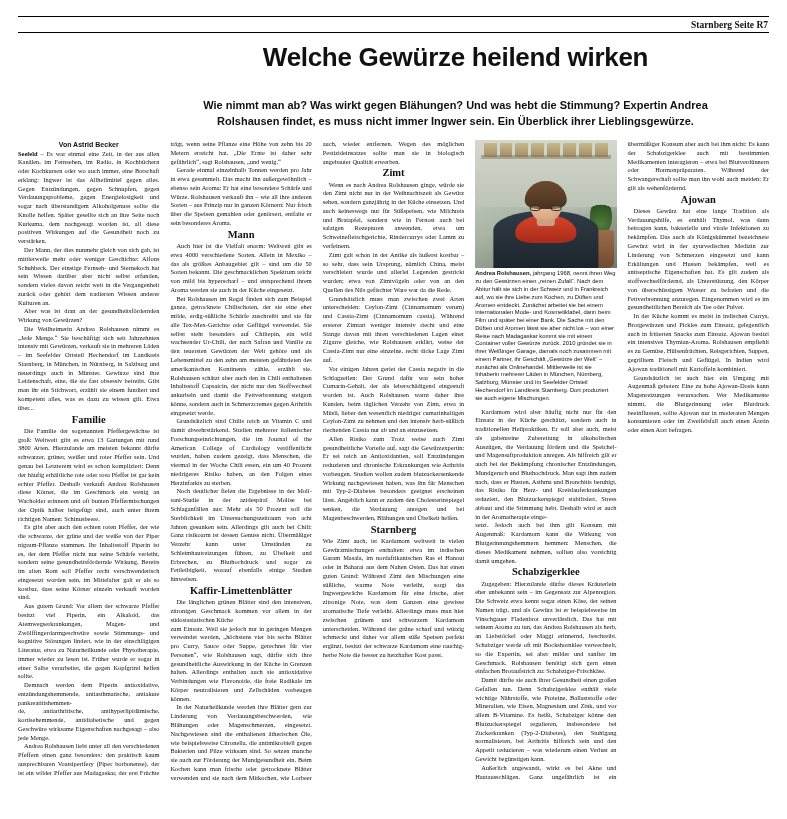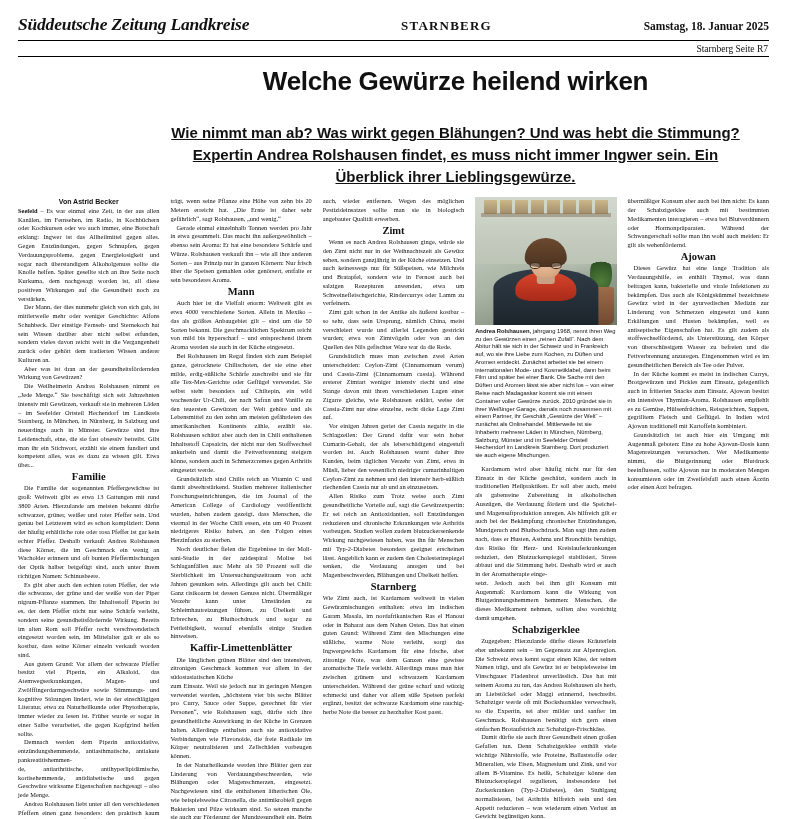--- a/index.html
+++ b/index.html
@@ -44,21 +44,21 @@
     font-weight: bold;
     font-size: 11.5px;
   }
   .rule {
     border-bottom: 1.6px solid #000;
     margin-top: 2px;
   }
   .section-line {
     text-align: right;
     font-size: 9.5px;
-    font-weight: normal;
+    font-weight: bold;
     padding-top: 3px;
     padding-bottom: 2px;
     padding-right: 1px;
   }
   .rule-thin {
     border-bottom: 0.8px solid #000;
     margin-bottom: 8px;
   }
 
   
@@ -70,27 +70,26 @@
     font-family: "Liberation Sans", sans-serif;
     font-weight: bold;
     font-size: 26px;
     line-height: 1.12;
     text-align: center;
     margin: 10px 0 26px 0;
     letter-spacing: -0.3px;
   }
   .standfirst {
     font-family: "Liberation Sans", sans-serif;
-    font-size: 15px;
+    font-size: 11px;
     line-height: 1.45;
     text-align: center;
     font-weight: bold;
     margin: 0 auto 10px auto;
     width: 92%;
-    text-decoration: underline;
   }
 
   
   .cols {
     column-count: 5;
     column-gap: 11px;
     column-fill: auto;
     height: 646px;
     font-size: 6.4px;
     line-height: 1.37;
@@ -212,25 +211,20 @@
   .caption b { font-weight: bold; }
 
   
   .cols::after { content: ""; display: block; }
 </style>
 </head>
 <body>
 
 <div class="page">
 
-  <div class="masthead">
-    <div class="masthead-left">Süddeutsche Zeitung Landkreise</div>
-    <div class="masthead-center">STARNBERG</div>
-    <div class="masthead-right">Samstag, 18. Januar 2025</div>
-  </div>
   <div class="rule"></div>
   <div class="section-line">Starnberg Seite R7</div>
   <div class="rule-thin"></div>
 
   <div class="head-wrap">
     <h1 class="headline">Welche Gewürze heilend wirken</h1>
     <div class="standfirst">Wie nimmt man ab? Was wirkt gegen Blähungen? Und was hebt die Stimmung? Expertin Andrea Rolshausen findet, es muss nicht immer Ingwer sein. Ein Überblick ihrer Lieblingsgewürze.</div>
   </div>
 
   <div class="cols" id="cols">

